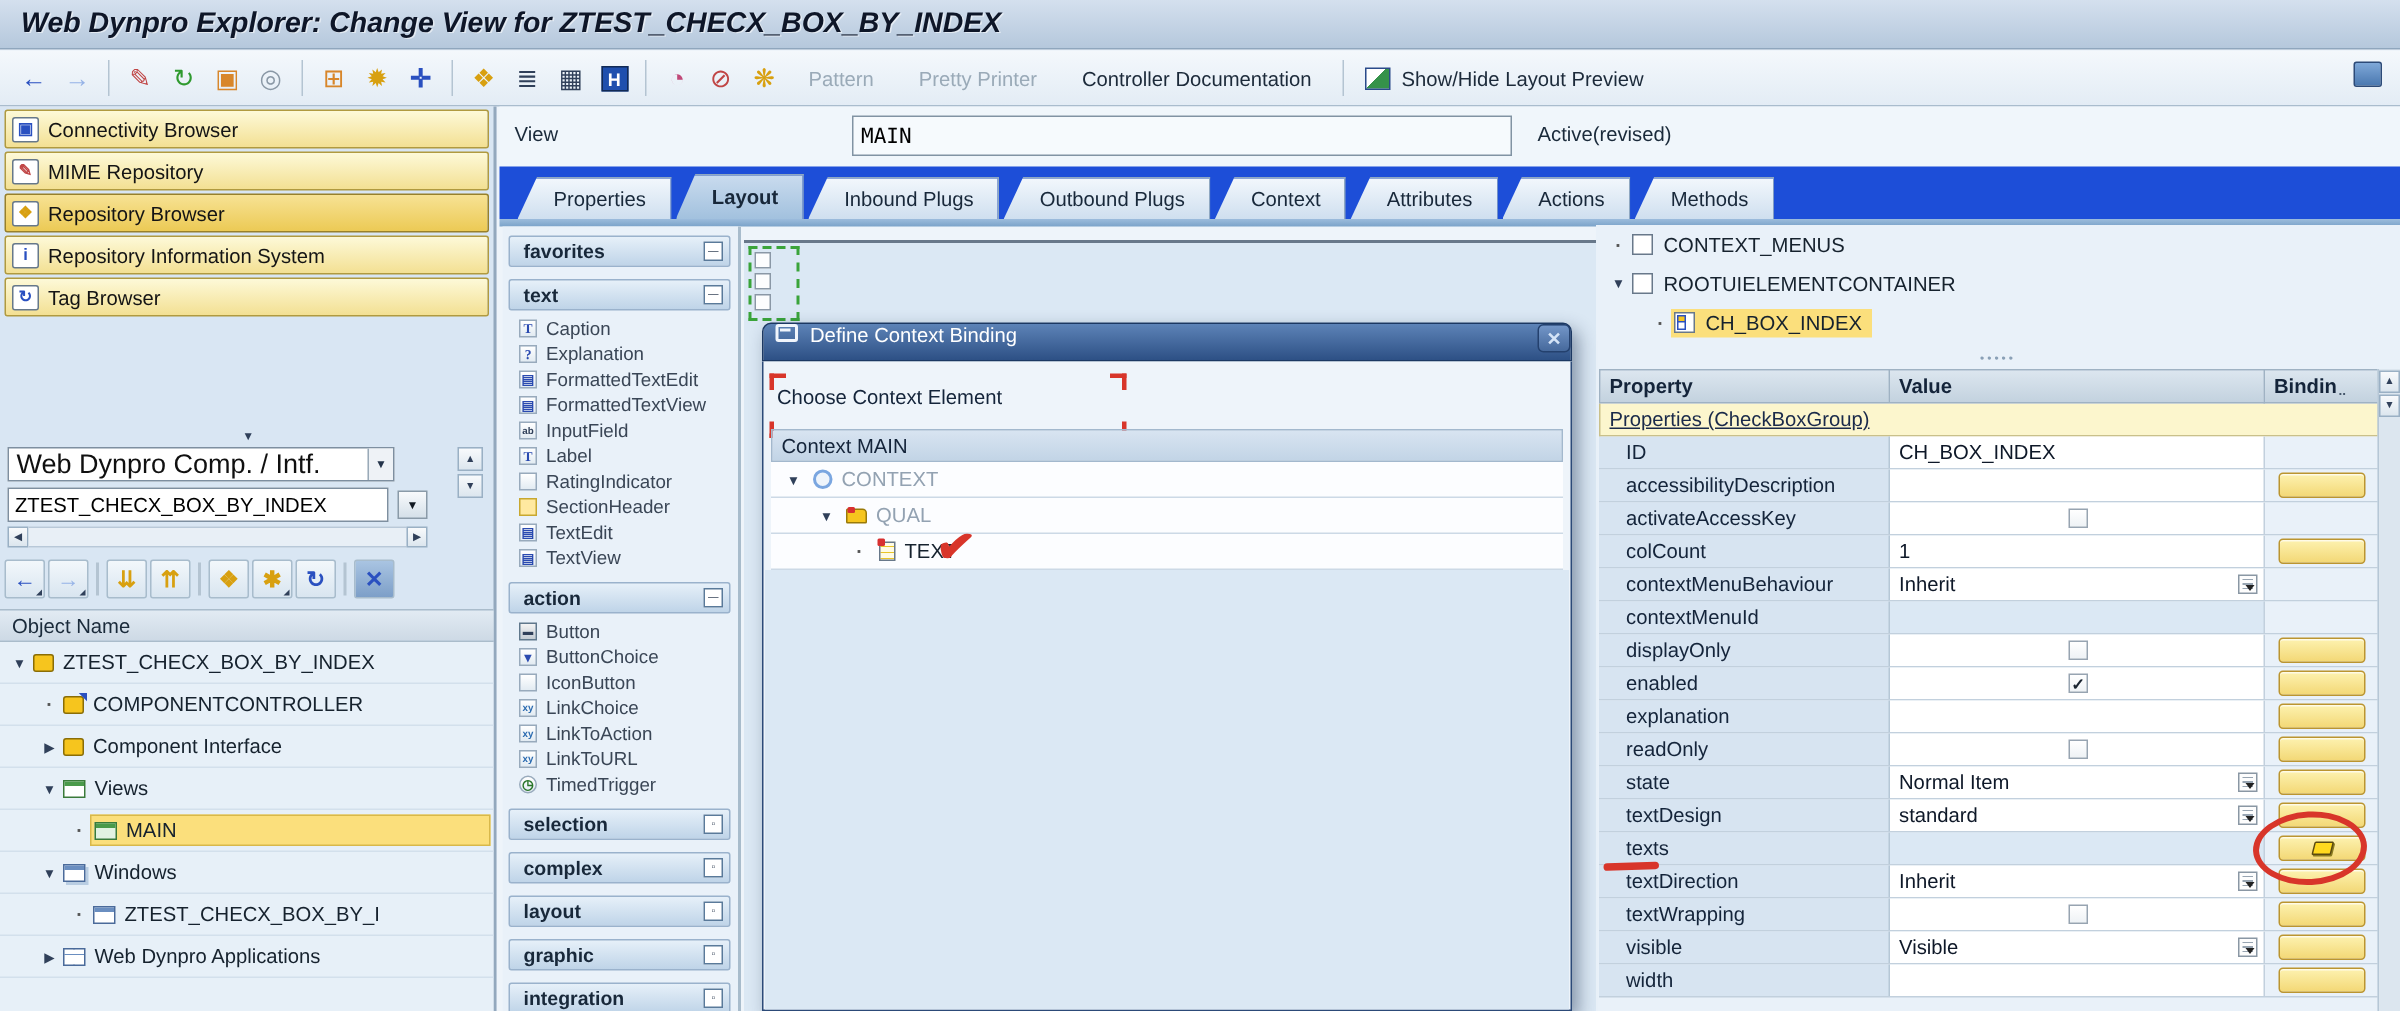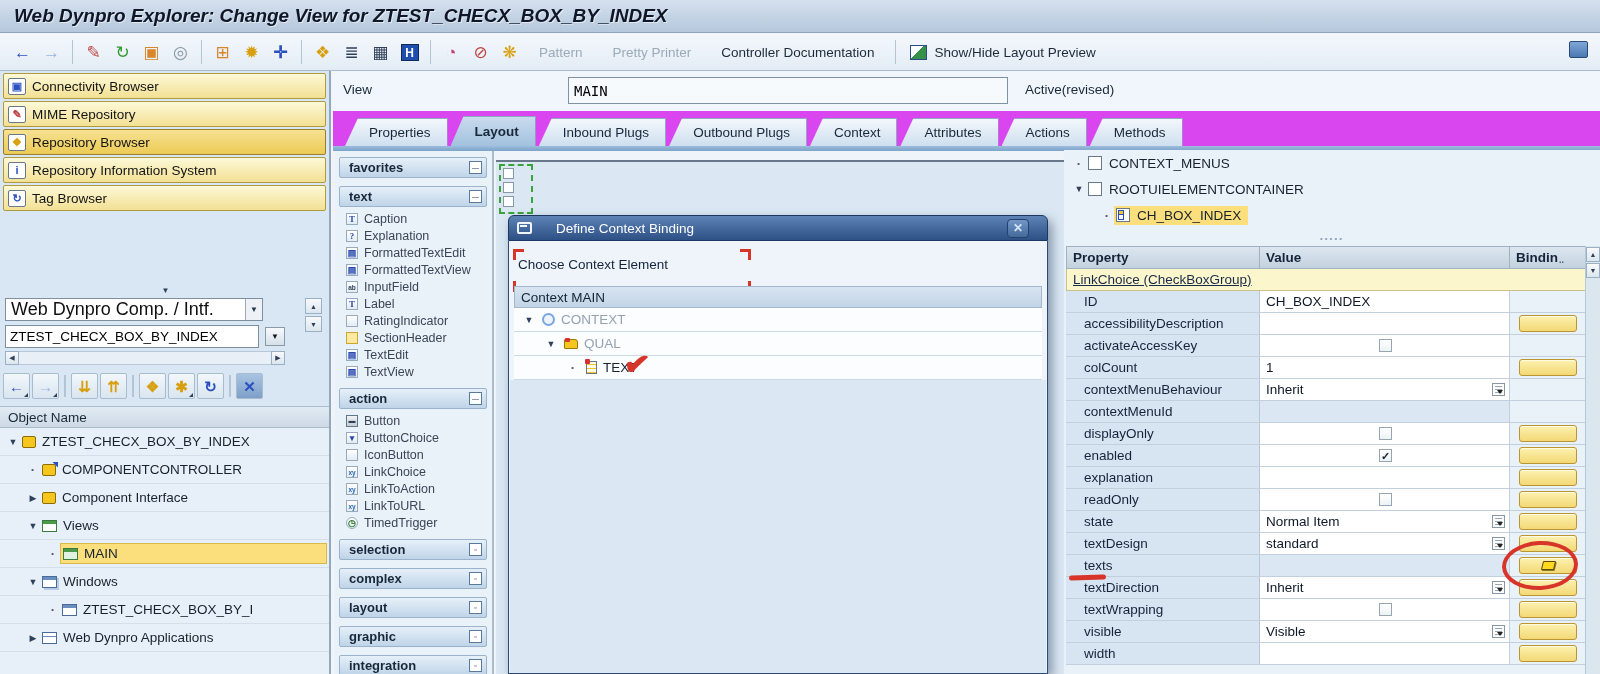--- a/index.html
+++ b/index.html
@@ -109,21 +109,21 @@
   
   #viewbar { position:absolute; top:71px; left:333px; width:1267px; height:40px; background:#f0f6fb; }
   #viewbar .lbl { position:absolute; left:10px; top:11px; font-size:13.5px; color:#1a2a3a; }
   #view-input { position:absolute; left:235px; top:6px; width:440px; height:27px;
     border:1px solid #8193a3; background:#f6fafd; color:#000;
     font-family:"DejaVu Sans Mono", monospace; font-size:14px; padding-left:5px; }
   #viewbar .status { position:absolute; left:692px; top:11px; font-size:13.5px; color:#1a2a3a; }
 
   
   #tabstrip { position:absolute; top:111px; left:333px; width:1267px; height:35px;
-    display:flex; align-items:flex-end; padding-left:12px; background:#d946ef; }
+    display:flex; align-items:flex-end; padding-left:12px; background:#1d4ed8; }
   .tab { height:28px; margin-right:3px; padding:0 16px 0 24px; display:flex; align-items:center;
     font-size:13.5px; color:#18283a; background:linear-gradient(#f2f7fc,#cfdfef);
     border-top:1px solid #8fa8c2; border-right:1px solid #8fa8c2;
     clip-path:polygon(13px 0,100% 0,100% 100%,0 100%); }
   .tab.active { background:linear-gradient(#c9dbee,#a2c1de); font-weight:bold; height:30px; }
   #tabline { position:absolute; top:146px; left:333px; width:1267px; height:5px;
     background:linear-gradient(#9cbcdc,#7ba3c9); }
 
   
   #palette { position:absolute; top:151px; left:335px; width:159px; height:523px;
@@ -211,21 +211,21 @@
     background:#d8352a; border-radius:3px; transform:rotate(-2deg); z-index:6; }
   .ann-ellipse { position:absolute; left:-8px; top:-14px; width:76px; height:49px;
     border:4px solid #d8352a; border-radius:50%; transform:rotate(-3deg); z-index:6; }
   .ann-check { position:absolute; left:110px; top:-10px; font-size:31px; font-weight:bold;
     color:#d8352a; transform:rotate(7deg); z-index:6; }
 
   
   #dialog { position:absolute; top:215px; left:508px; width:540px; height:459px; z-index:10;
     box-shadow:4px 5px 12px rgba(20,40,70,.45); border-radius:6px 6px 0 0; }
   #dlg-title { height:26px; background:linear-gradient(#5d83b7,#2d5085); border:1px solid #1c3862;
-    border-radius:6px 6px 0 0; display:flex; align-items:center; padding:0 18px 0 8px; gap:24px; }
+    border-radius:6px 6px 0 0; display:flex; padding:0 0 0 8px; gap:8px; }
   .dlg-icon { width:15px; height:12px; border:2px solid #f0f5fc; border-radius:2px; position:relative; }
   .dlg-icon::after { content:""; position:absolute; left:1px; top:1px; width:7px; height:2px; background:#f0f5fc; }
   #dlg-title .t { color:#fff; font-size:13.5px; }
   #dlg-close { margin-left:auto; width:22px; height:19px; border-radius:4px;
     background:linear-gradient(#7396c8,#46699c); border:1px solid #24416e; color:#d5e4f7;
     font-size:12px; font-weight:bold; display:grid; place-items:center; }
   #dlg-body { position:absolute; top:26px; left:0; right:0; bottom:0; background:#eef4fa;
     border:1px solid #2c4a78; border-top:none; }
   #dlg-prompt { position:absolute; top:16px; left:9px; font-size:13.5px; color:#14243a; }
   #dlg-corners { position:absolute; top:8px; left:4px; width:238px; height:43px; }
@@ -654,21 +654,21 @@
         </div>
       </div>
     <div id="splitter-dots" data-name="panel-splitter-handle">•••••</div>
     <div id="proptable" data-name="property-table">
         <div class="pt-head" data-name="property-table-header">
           <div data-name="column-header-property">Property</div>
           <div data-name="column-header-value">Value</div>
           <div data-name="column-header-binding">Bindin<span class="trunc" data-name="truncation-mark">..</span></div>
         </div>
         <div class="grow" data-name="property-group-row">
-          <span data-name="property-group-link">LinkChoice (CheckBoxGroup)</span>
+          <span data-name="property-group-link">Properties (CheckBoxGroup)</span>
         </div>
         <div class="prow" data-name="property-row-id">
           <div class="cname" data-name="property-name">
             <span data-name="property-name-label">ID</span>
           </div>
           <div class="cval" data-name="property-value">
             <span data-name="property-value-text">CH_BOX_INDEX</span>
           </div>
           <div class="cbind" data-name="binding-cell"></div>
         </div>

